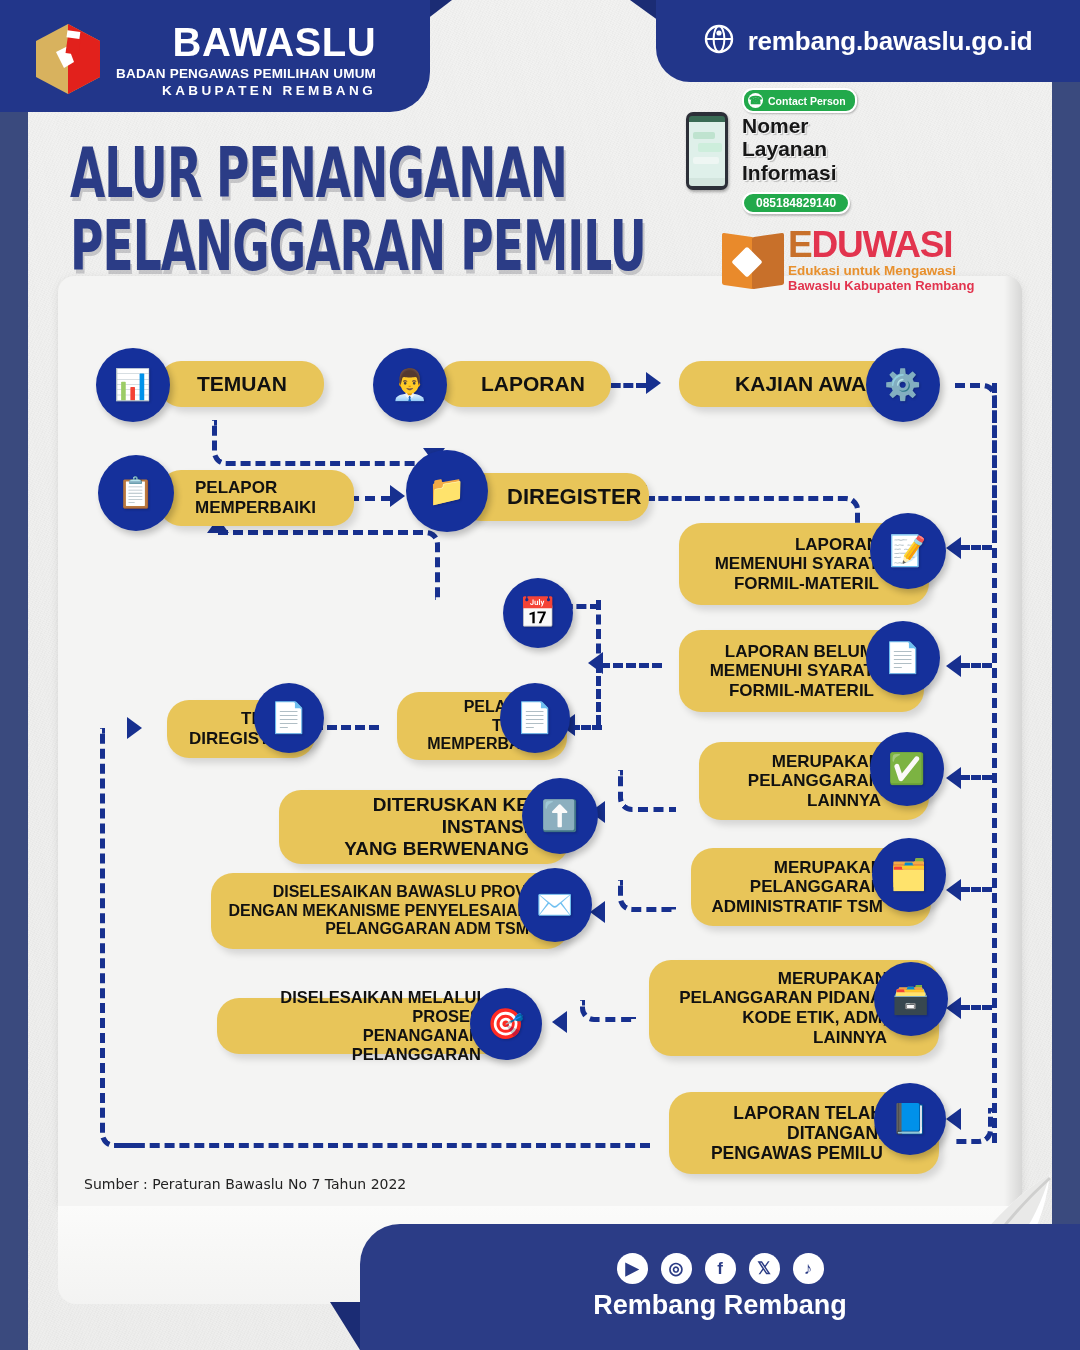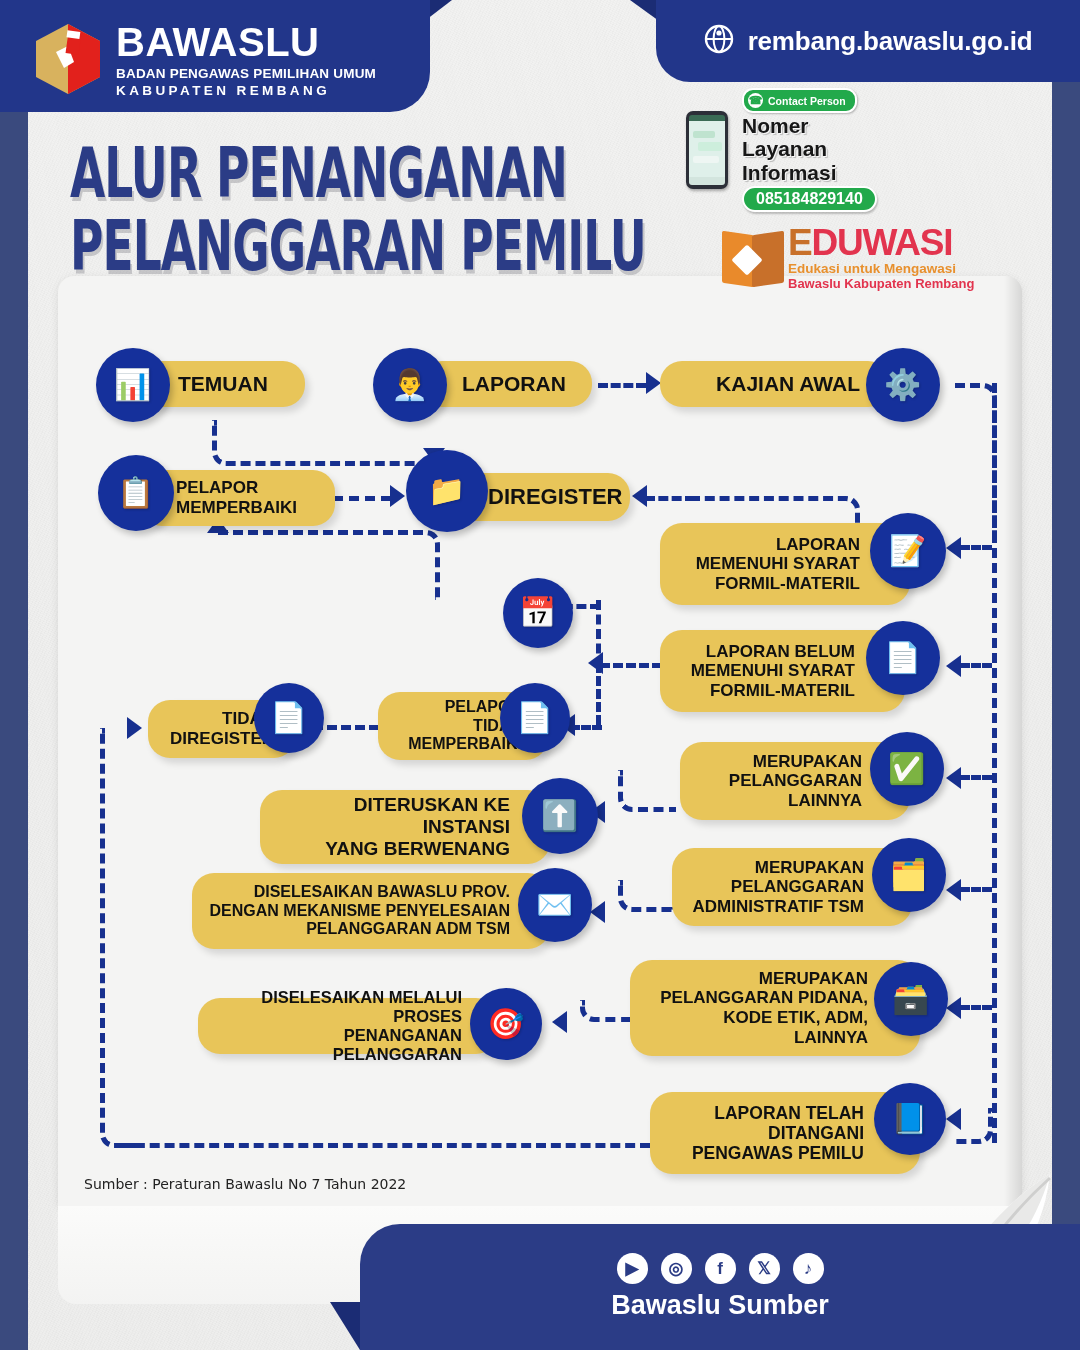--- a/index.html
+++ b/index.html
@@ -32,21 +32,21 @@
     border-bottom-right-radius: 40px;
     z-index: 6;
   }
   .hdr-left-wedge {
     position: absolute; left: 392px; top: 0; width: 60px; height: 46px;
     background: #1b2c74; z-index: 5;
     clip-path: polygon(0 0, 100% 0, 0 100%);
   }
   .brand {
     position: absolute; left: 34px; top: 20px;
-    display: flex; align-items: center; gap: 14px;
+    display: flex; align-items: center; gap: 14px; text-align: right;
   }
   .logo-hex { position: relative; width: 68px; height: 74px; }
   .brand-text { padding-top: 2px; }
   .brand-title {
     color: #fff; font-weight: 800; font-size: 40px; letter-spacing: .5px; line-height: 1;
   }
   .brand-sub1 {
     color: #fff; font-weight: 700; font-size: 13.5px; letter-spacing: .2px; margin-top: 4px;
   }
   .brand-sub2 {
@@ -114,22 +114,22 @@
   .wa-dot {
     width: 15px; height: 15px; border-radius: 50%; background: #fff;
     display: inline-flex; align-items: center; justify-content: center;
     color: #22a94b; font-size: 11px; line-height: 1;
   }
   .nomer {
     font-size: 21px; font-weight: 800; color: #171717; line-height: 1.02; margin-top: 2px;
     text-shadow: 1px 1px 0 rgba(255,255,255,.9), 2px 2px 1px rgba(0,0,0,.22);
   }
   .num-pill {
-    margin-top: 3px;
-    background: #22a94b; color: #fff; font-size: 16px; font-weight: 800;
+    margin-top: 9px;
+    background: #22a94b; color: #fff; font-size: 12px; font-weight: 800;
     border-radius: 13px; padding: 2px 12px; border: 2px solid #fff;
     box-shadow: 1px 2px 2px rgba(0,0,0,.22);
   }
   .ayo-logo { position: relative; width: 96px; height: 92px; flex: none; margin-left: 4px; }
   .magnify-ring {
     position:absolute; left:2px; top:4px; width:46px; height:46px; border-radius:50%;
     border: 7px solid #1b1b1b; background:#fff;
   }
   .magnify-handle {
     position:absolute; left:6px; top:48px; width:10px; height:28px; background:#1b1b1b;
@@ -173,20 +173,21 @@
   .flow { position: absolute; inset: 0; z-index: 5; }
   .node {
     position: absolute;
     background: #E8C559;
     border-radius: 22px;
     box-shadow: 4px 5px 7px rgba(0,0,0,.13);
     display: flex; align-items: center;
     color: #111;
     font-weight: 800;
     line-height: 1.15;
+    margin-left: 19px;
   }
   .node .label { width: 100%; padding: 0 16px; }
   .node.t-left  .label { text-align: left; }
   .node.t-right .label { text-align: right; }
   .node.t-center .label { text-align: right; }
 
   .nico {
     position: absolute; border-radius: 50%;
     background: #15309B;
     box-shadow: 3px 4px 6px rgba(0,0,0,.22);
@@ -571,16 +572,16 @@
       <div class="soc">
           <span>f</span>
         </div>
       <div class="soc">
           <span>𝕏</span>
         </div>
       <div class="soc">
           <span>♪</span>
         </div>
     </div>
-    <div class="foot-name">Bawaslu Sumber</div>
+    <div class="foot-name">Rembang Rembang</div>
   </div>
 
 </div>
 
 </body></html>

